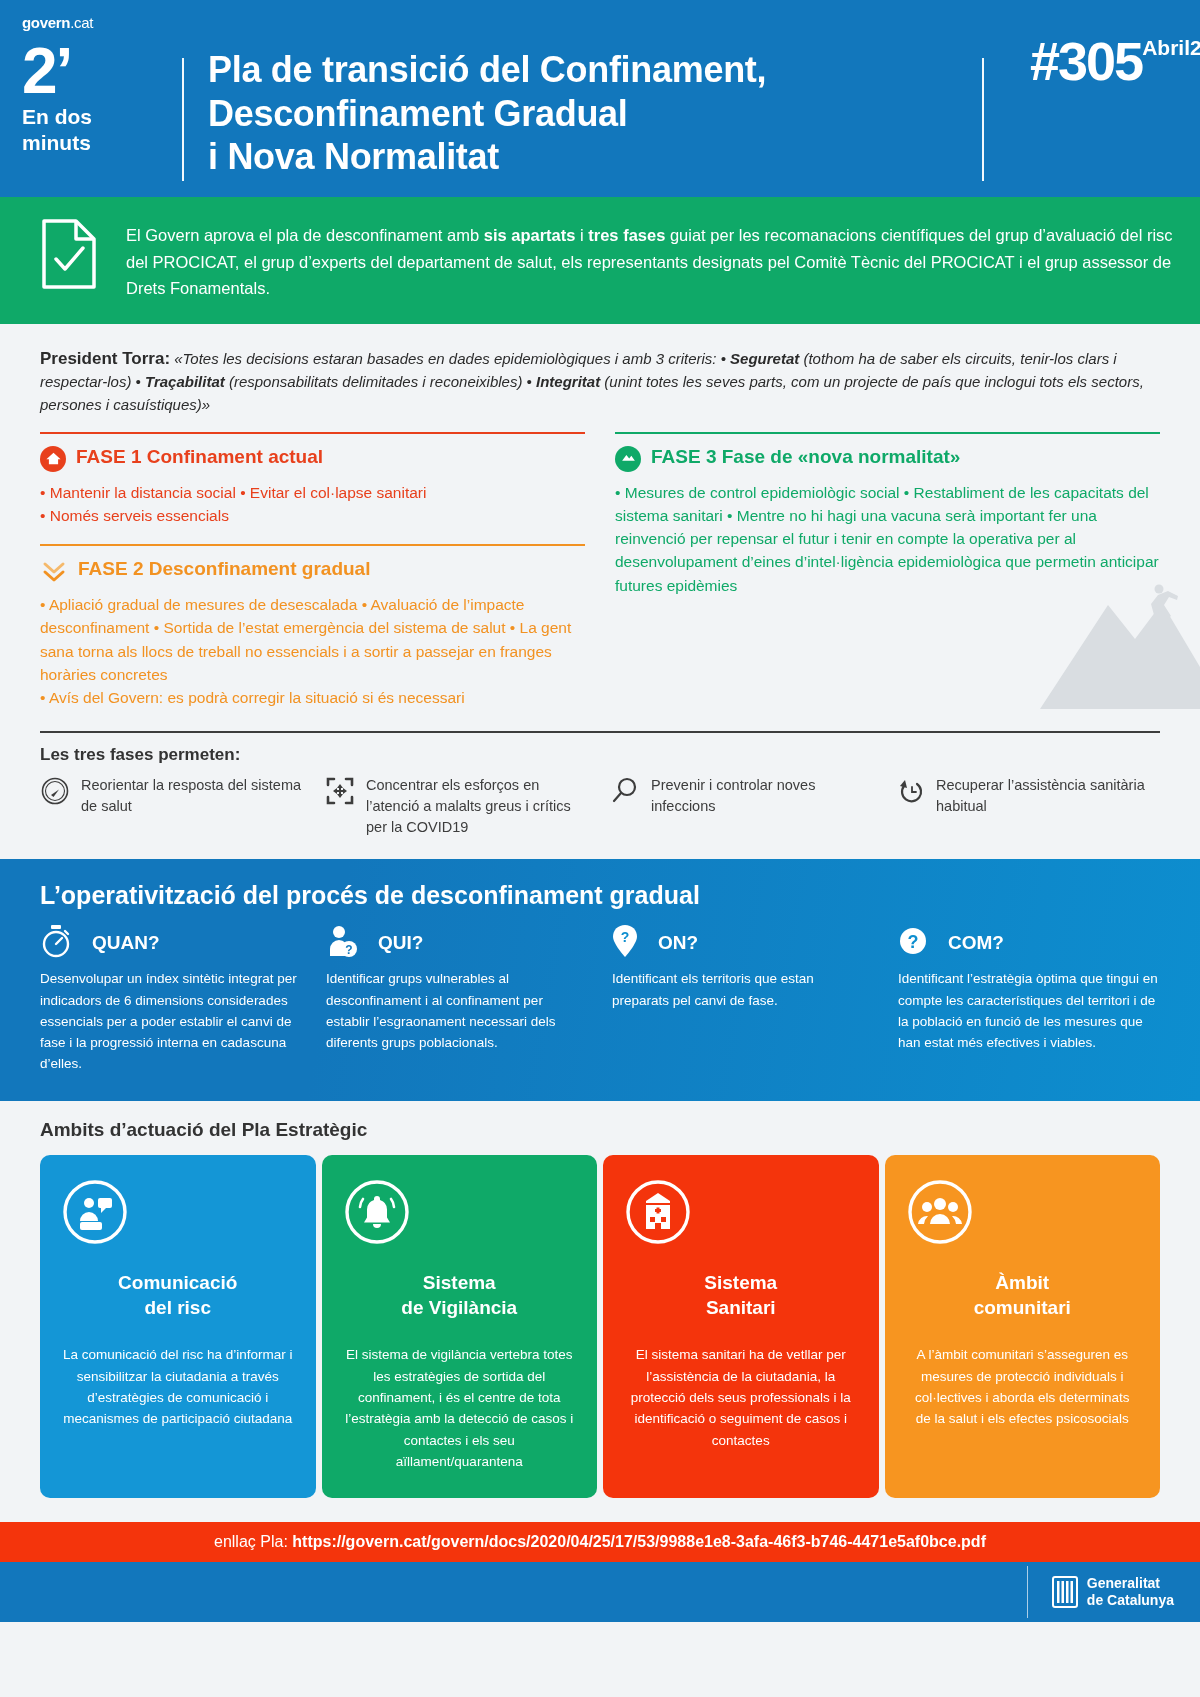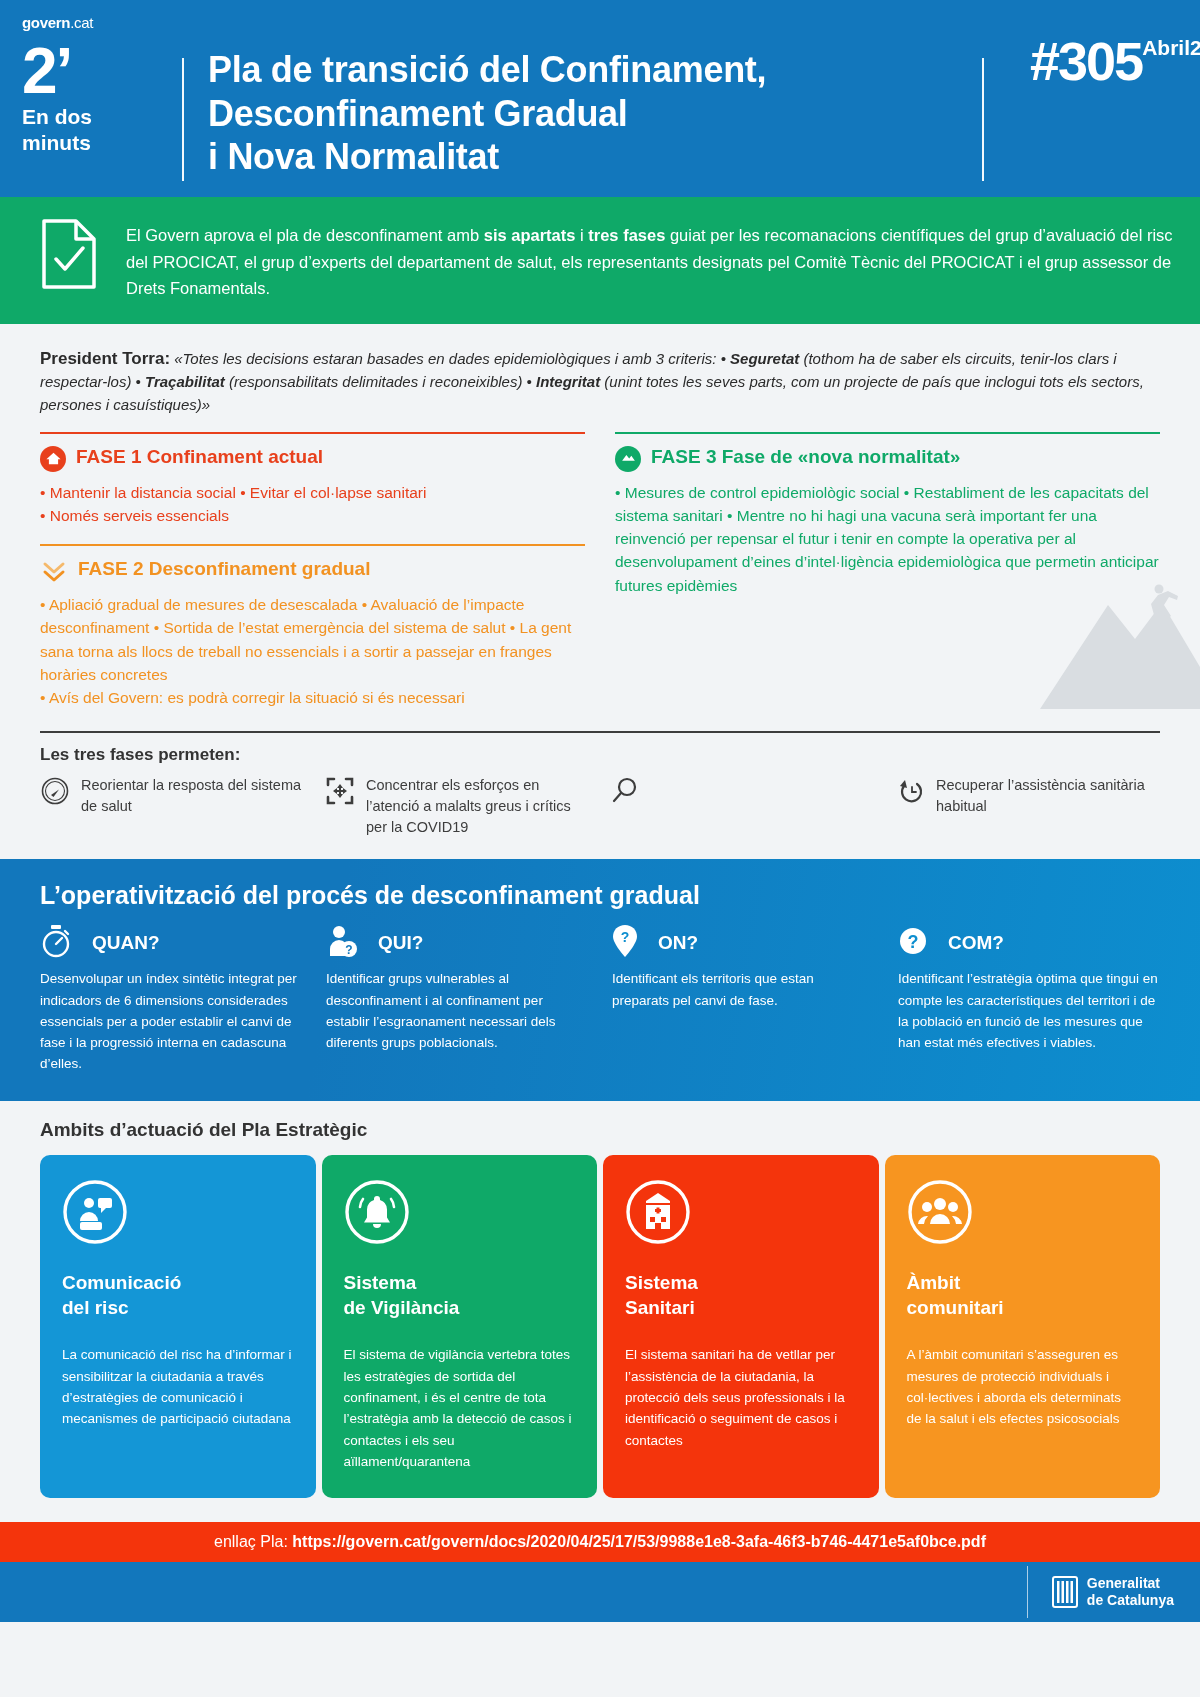--- a/index.html
+++ b/index.html
@@ -196,21 +196,21 @@
   }
   .blue-grid { display: flex; gap: 24px; }
   .blue-col { flex: 1; }
   .blue-head { display: flex; align-items: center; gap: 20px; margin-bottom: 8px; height: 34px; }
   .blue-head-label { color: #ffffff; font-size: 19px; font-weight: bold; }
   .blue-text { color: #ffffff; font-size: 13.5px; line-height: 1.58; }
 
   
   .ambits { padding: 18px 40px 0 40px; }
   .ambits-title { font-size: 19px; font-weight: bold; color: #333; margin-bottom: 14px; }
-  .cards { display: flex; gap: 6px; }
+  .cards { display: flex; gap: 6px; text-align: center; }
   .card {
     flex: 1;
     border-radius: 10px;
     padding: 24px 22px 26px 22px;
     color: #fff;
     min-height: 336px;
     display: flex;
     flex-direction: column;
   }
   .card.blue { background: #1496D6; }
@@ -368,20 +368,21 @@
         <span class="tres-label">Concentrar els esforços en l’atenció a malalts greus i crítics per la COVID19</span>
       </div>
 
       <div class="tres-item">
         <span class="tres-ico">
           <svg width="30" height="30" viewBox="0 0 30 30">
               <circle cx="17" cy="11" r="8" fill="none" stroke="#3d3d3d" stroke-width="2.2"></circle>
               <path d="M11 17 L4 25" stroke="#3d3d3d" stroke-width="2.2" stroke-linecap="round"></path>
             </svg>
         </span>
+        <span class="tres-label">Prevenir i controlar noves infeccions</span>
       </div>
 
       <div class="tres-item">
         <span class="tres-ico">
           <svg width="30" height="30" viewBox="0 0 30 30">
             <path d="M22 8 a9.5 9.5 0 1 1 -13 2" fill="none" stroke="#3d3d3d" stroke-width="2.2" stroke-linecap="round"></path>
             <path d="M10 4 L5 10 L12 12 Z" fill="#3d3d3d"></path>
             <path d="M17 11 V16 H21" fill="none" stroke="#3d3d3d" stroke-width="1.8" stroke-linecap="round"></path>
           </svg>
         </span>

